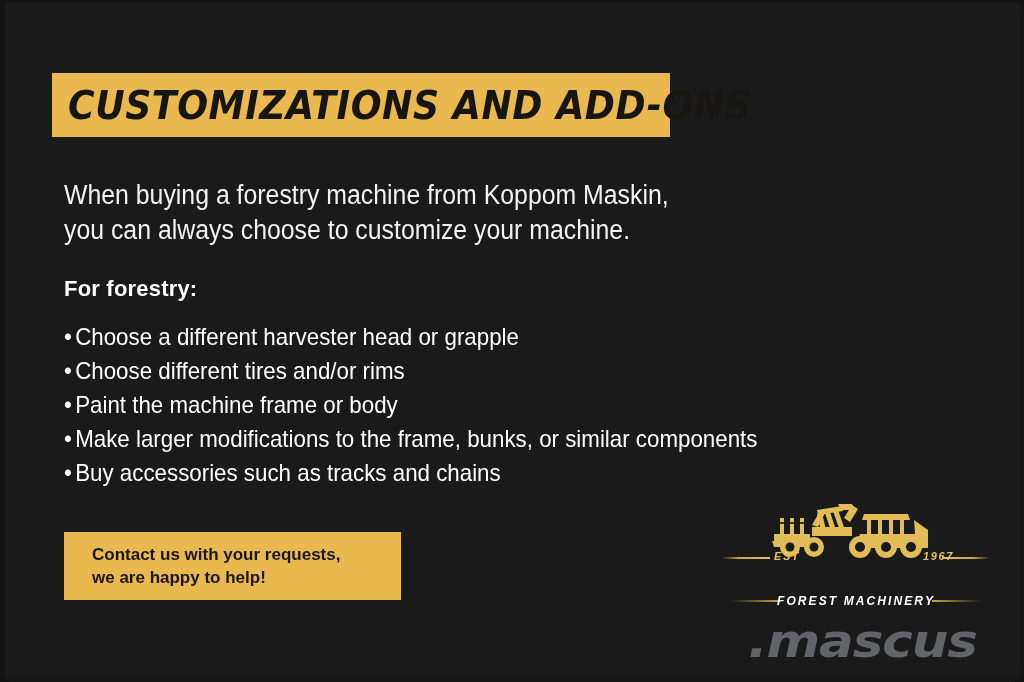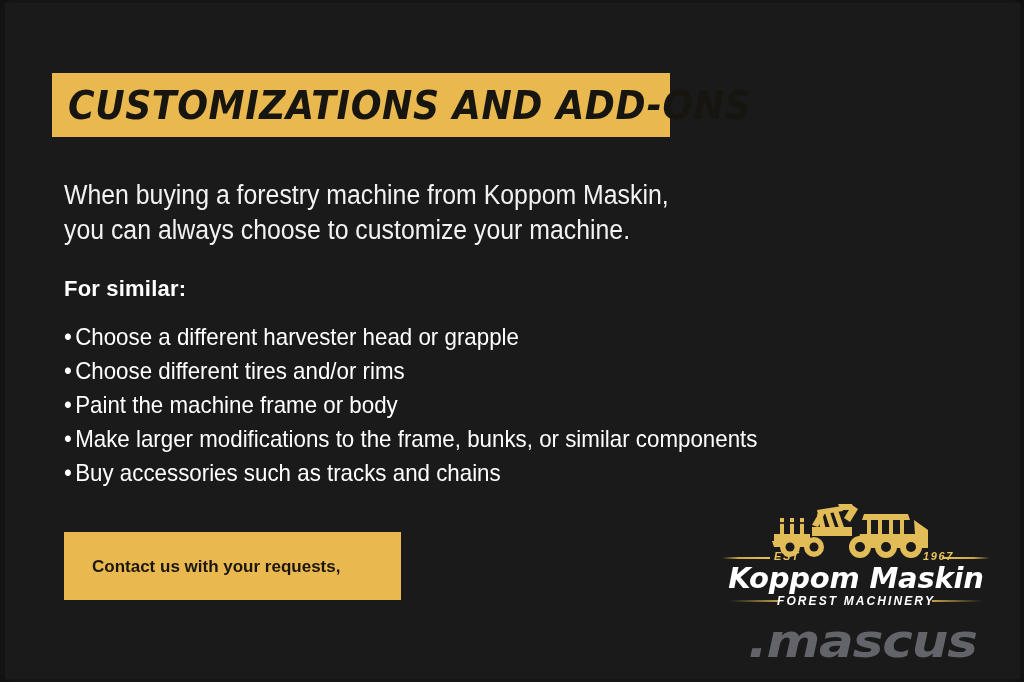--- a/index.html
+++ b/index.html
@@ -239,21 +239,21 @@
 
   <div id="title-banner">
     <div id="title-text">CUSTOMIZATIONS AND ADD-ONS</div>
   </div>
 
   <div id="intro">
     <span class="line">When buying a forestry machine from Koppom Maskin,</span>
     <span class="line">you can always choose to customize your machine.</span>
   </div>
 
-  <div id="for-example">For similar:</div>
+  <div id="for-example">For forestry:</div>
 
   <ul id="bullets">
     <li>
       <span class="dot">•</span><span>Choose a different harvester head or grapple</span>
     </li>
     <li>
       <span class="dot">•</span><span>Choose different tires and/or rims</span>
     </li>
     <li>
       <span class="dot">•</span><span>Paint the machine frame or body</span>
@@ -261,20 +261,21 @@
     <li>
       <span class="dot">•</span><span>Make larger modifications to the frame, bunks, or similar components</span>
     </li>
     <li>
       <span class="dot">•</span><span>Buy accessories such as tracks and chains</span>
     </li>
   </ul>
 
   <div id="contact-box">
     <div class="cline">Contact us with your requests,</div>
+    <div class="cline">we are happy to help!</div>
   </div>
 
   <div id="logo">
 
     <svg id="logo-machine" viewBox="0 0 180 62">
       <g fill="#e2bc56">
 
         <path d="M70 4 L84 4 L86 10 L73 10 Z"></path>
         <path d="M84 5 L90 9 L82 22 L76 18 Z"></path>
         <path d="M44 25 L52 11 L58 11 L50 27 Z"></path>
@@ -320,21 +321,20 @@
       </g>
     </svg>
 
     <div id="logo-estrow">
       <div class="rule" style="left:0px; top:7px; width:48px;"></div>
       <div id="logo-est">EST</div>
       <div id="logo-year">1967</div>
       <div class="rule right" style="right:0px; top:7px; width:48px;"></div>
     </div>
 
-    <div id="logo-name">Koppom Maskin</div>
 
     <div id="logo-sub-rule-l"></div>
     <div id="logo-sub">FOREST MACHINERY</div>
     <div id="logo-sub-rule-r"></div>
   </div>
 
   <div id="mascus">.mascus</div>
 
 </div>
 

